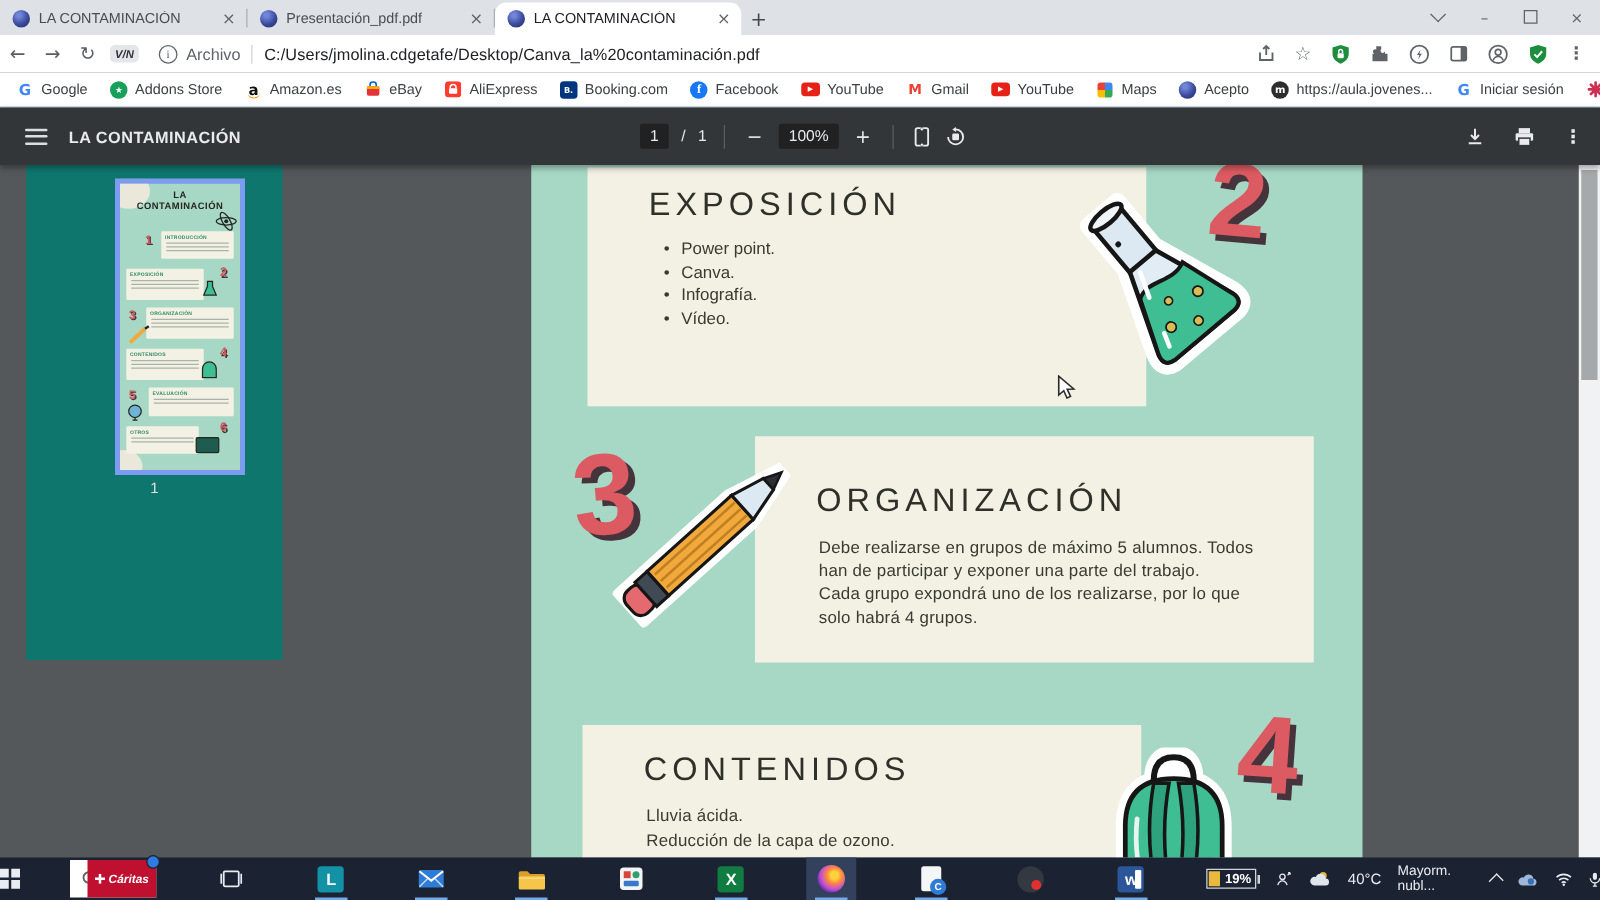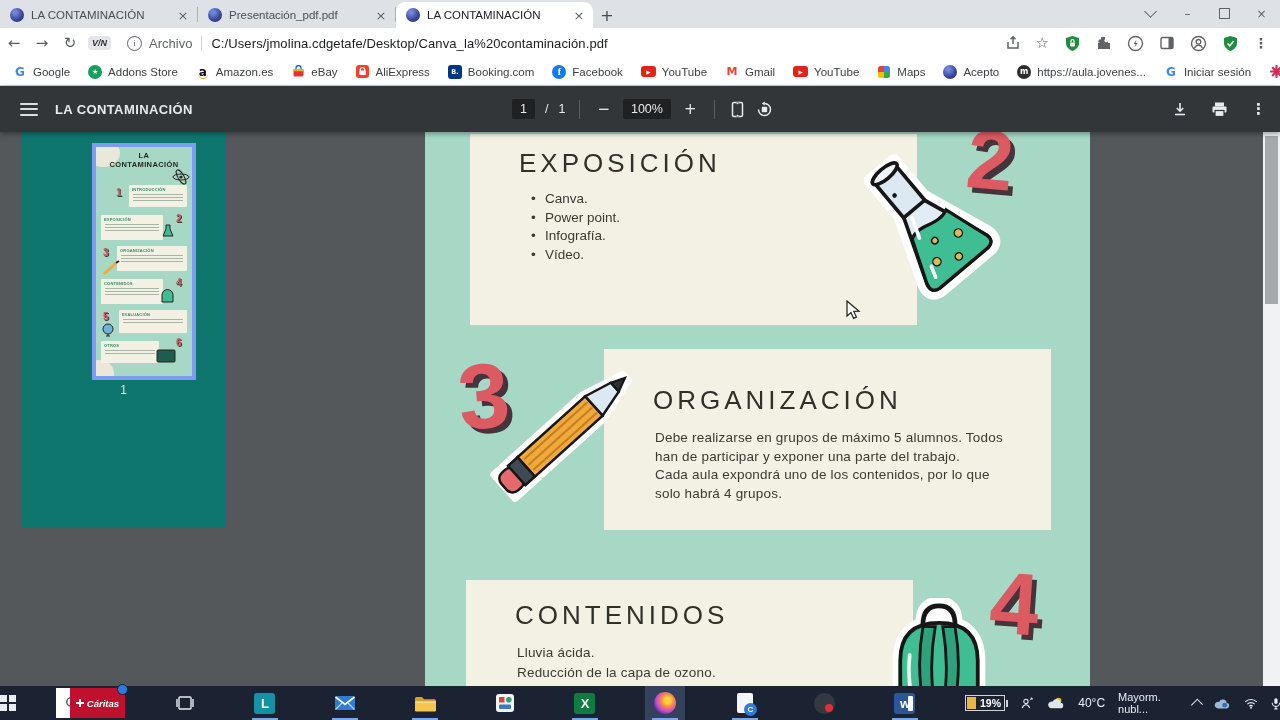--- a/index.html
+++ b/index.html
@@ -436,22 +436,22 @@
       <div class="thumblabel">1</div>
     </div>
 
     <div class="vpage">
 
       <div class="card" style="left:45px;top:2px;width:447px;height:191px;">
         <h2 class="ptitle" style="margin:14px 0 0 49px;">EXPOSICIÓN</h2>
         <div class="pbody" style="margin:11px 0 0 51px;">
         </div>
         <ul class="blist" style="margin-left:51px;">
+          <li>Power point.</li>
           <li>Canva.</li>
-          <li>Power point.</li>
           <li>Infografía.</li>
           <li>Vídeo.</li>
         </ul>
       </div>
       <div class="num" style="left:542px;top:-14px;transform:rotate(5deg);">2</div>
       <div class="illus" style="left:446px;top:16px;width:110px;height:150px;transform:rotate(-40deg);">
         <svg width="110" height="150" viewBox="0 0 120 160">
           <path d="M44 6 h32 v50 l28 74 q4 14-8 16 H24 q-12-2-8-16 l28-74 z" fill="#fff" stroke="#fff" stroke-width="16" stroke-linejoin="round"></path>
           <path d="M46 58 L18 132 Q15 143 26 144 L94 144 Q105 143 102 132 L74 58 Z" fill="#e2ecf4" stroke="#161616" stroke-width="4"></path>
           <path d="M37 84 C52 74 68 92 86 83 L102 132 Q105 143 94 144 L26 144 Q15 143 18 132 Z" fill="#3fbd93" stroke="#161616" stroke-width="3.5"></path>
@@ -465,21 +465,21 @@
           <path d="M52 66 l-8 22" stroke="#fff" stroke-width="4" stroke-linecap="round"></path>
           <path d="M34 120 l-4 12" stroke="#fff" stroke-width="4" stroke-linecap="round"></path>
         </svg>
       </div>
 
       <div class="card" style="left:179px;top:217px;width:447px;height:181px;">
         <h2 class="ptitle" style="margin:36px 0 0 49px;">ORGANIZACIÓN</h2>
         <div class="pbody" style="margin:13px 0 0 51px;">
           <div>Debe realizarse en grupos de máximo 5 alumnos. Todos</div>
           <div>han de participar y exponer una parte del trabajo.</div>
-          <div>Cada aula expondrá uno de los contenidos, por lo que</div>
+          <div>Cada grupo expondrá uno de los realizarse, por lo que</div>
           <div>solo habrá 4 grupos.</div>
         </div>
       </div>
       <div class="num" style="left:33px;top:218px;font-size:92px;line-height:92px;transform:rotate(-5deg);">3</div>
       <div class="illus" style="left:55px;top:280px;width:170px;height:40px;transform:rotate(-42deg);transform-origin:50% 50%;">
         <svg width="170" height="40" viewBox="0 0 170 40">
           <path d="M4 6 h118 l45 12 v4 l-45 12 H4 z" fill="#fff" stroke="#fff" stroke-width="11" stroke-linejoin="round"></path>
           <rect x="3" y="8" width="20" height="24" rx="8" fill="#e56a6f" stroke="#161616" stroke-width="2.5"></rect>
           <rect x="20" y="7" width="13" height="26" fill="#3f4a54" stroke="#161616" stroke-width="2.5"></rect>
           <rect x="33" y="7" width="91" height="26" fill="#f2a93c" stroke="#161616" stroke-width="2.5"></rect>

